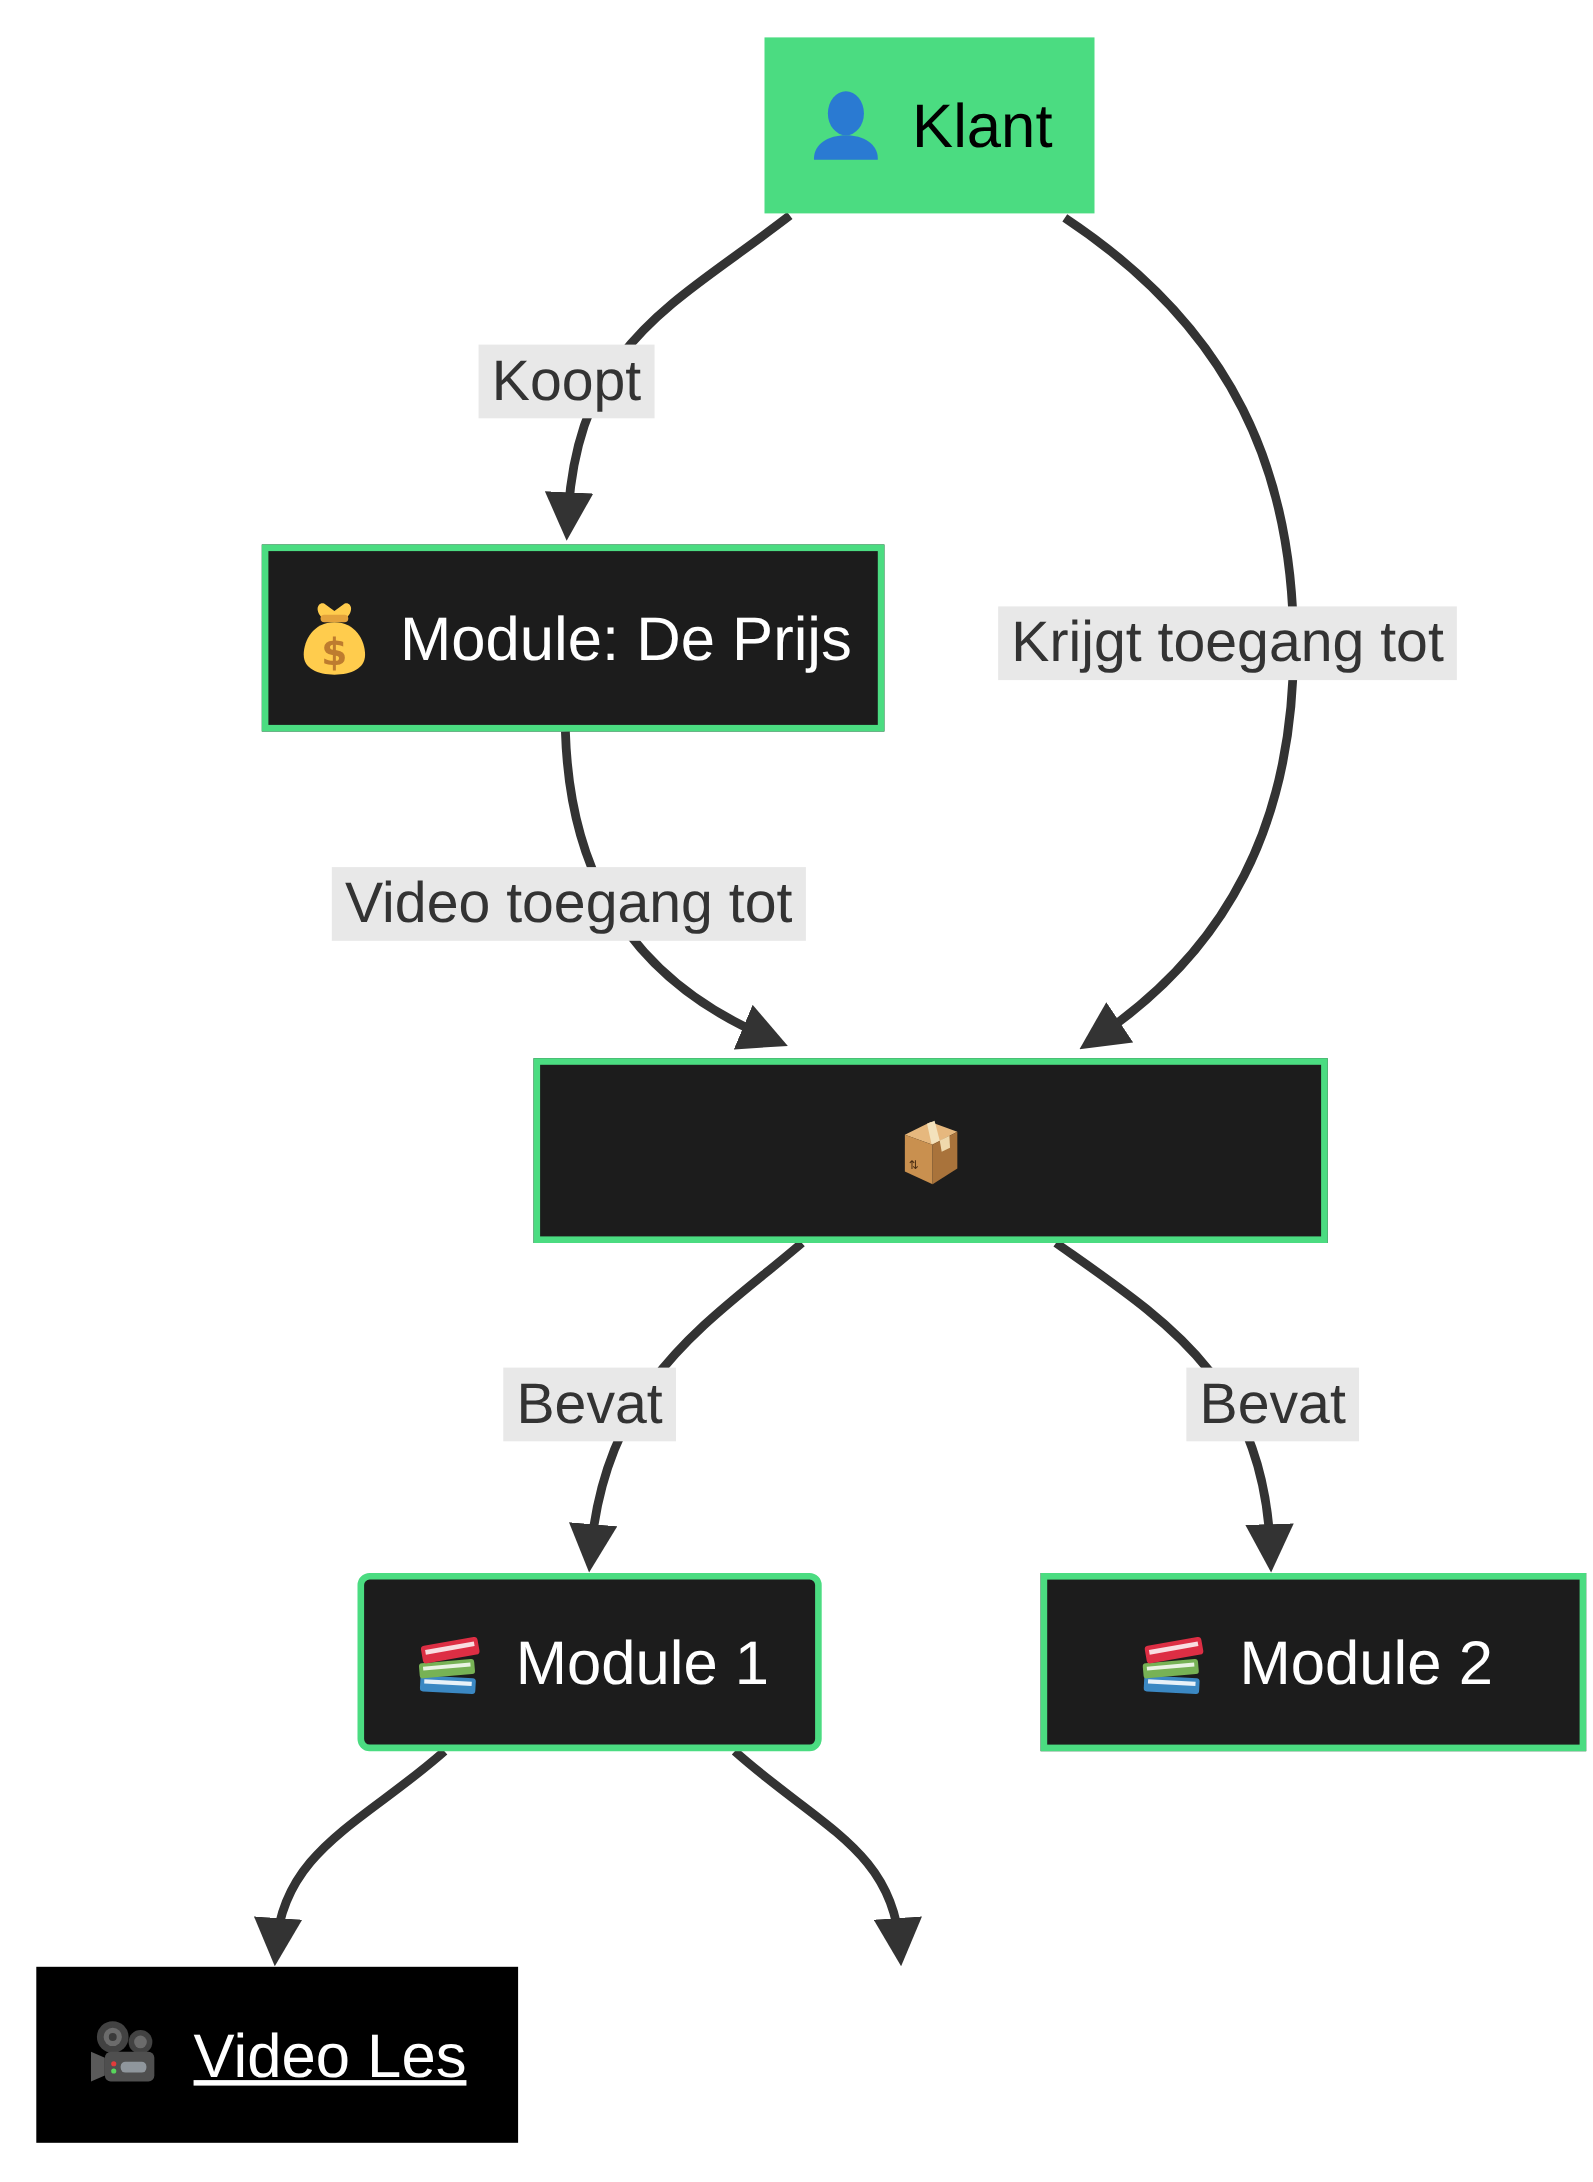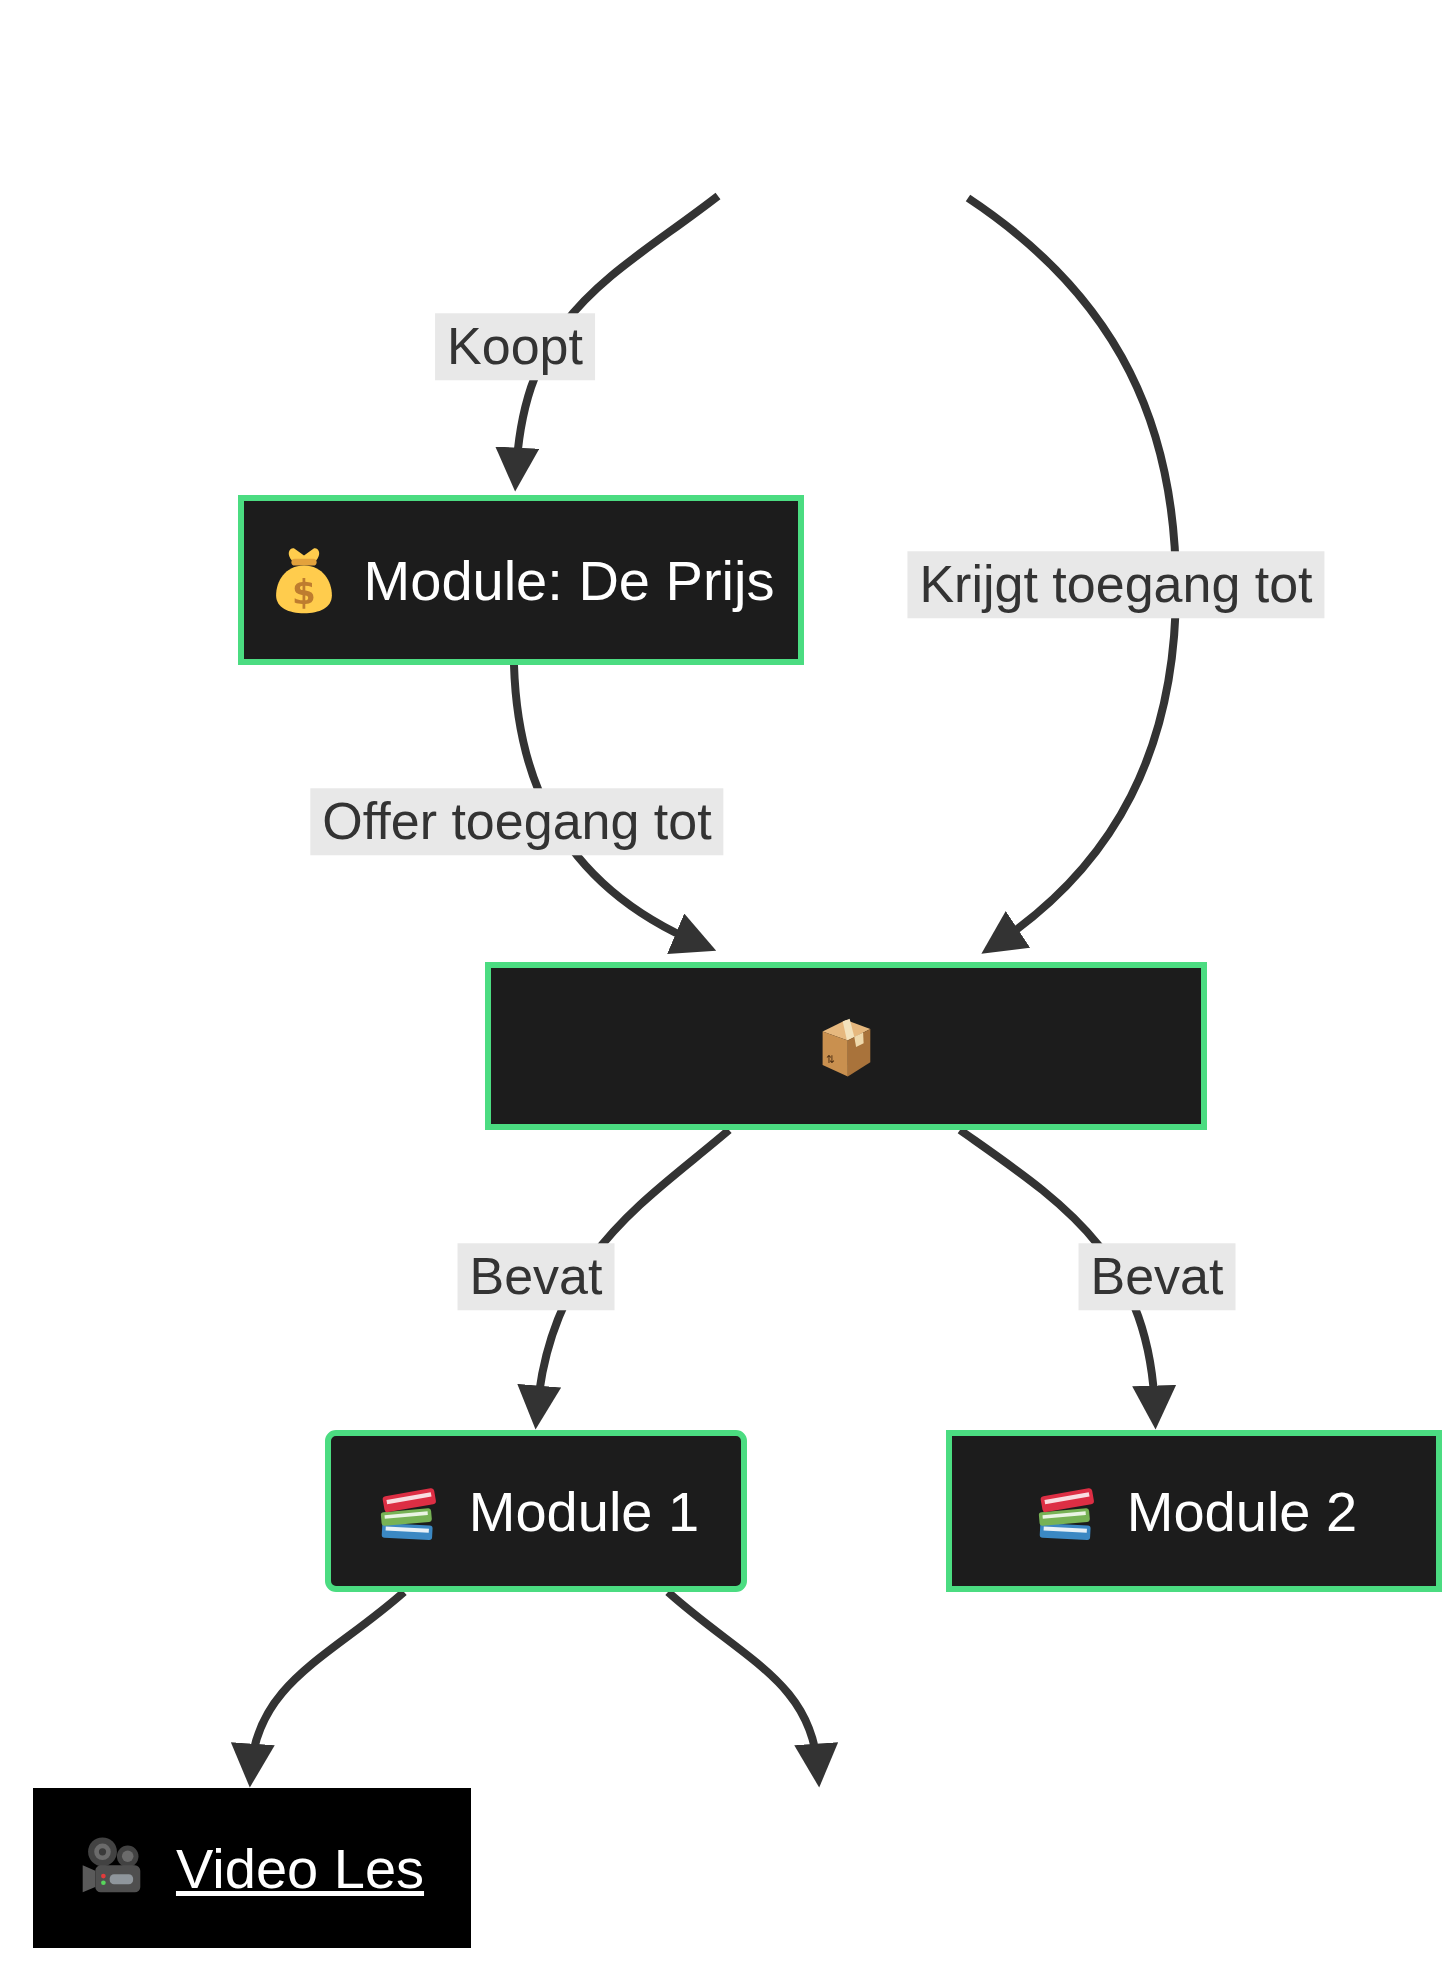--- a/index.html
+++ b/index.html
@@ -75,24 +75,33 @@
     <path class="edge-path" marker-end="url(#arrowhead)" d="M 968 198 C 1122 300, 1176 430, 1176 588 C 1176 748, 1116 864, 996 944"></path>
     <path class="edge-path" marker-end="url(#arrowhead)" d="M 514 665 C 517 762, 548 880, 700 944"></path>
     <path class="edge-path" marker-end="url(#arrowhead)" d="M 729 1130 C 645 1202, 550 1256, 537 1412"></path>
     <path class="edge-path" marker-end="url(#arrowhead)" d="M 960 1130 C 1062 1202, 1150 1256, 1155 1412"></path>
     <path class="edge-path" marker-end="url(#arrowhead)" d="M 404 1592 C 332 1656, 257 1682, 251 1770"></path>
     <path class="edge-path" marker-end="url(#arrowhead)" d="M 668 1592 C 744 1660, 812 1682, 818 1770"></path>
   </svg>
 
   <div class="edge-label" id="label-koopt">Koopt</div>
   <div class="edge-label" id="label-krijgt">Krijgt toegang tot</div>
-  <div class="edge-label" id="label-geeft">Offer toegang tot</div>
+  <div class="edge-label" id="label-geeft">Video toegang tot</div>
   <div class="edge-label" id="label-bevat1">Bevat</div>
   <div class="edge-label" id="label-bevat2">Bevat</div>
 
+  <div class="node node-green" id="node-klant">
+    <span class="icon">
+      <svg viewBox="0 0 36 36">
+        <ellipse cx="18" cy="12.5" rx="8.2" ry="10" fill="#2a7ad2"></ellipse>
+        <path d="M3.5 33c0-6.5 6.5-10.5 14.5-10.5S32.5 26.5 32.5 33v.6h-29z" fill="#2a7ad2"></path>
+      </svg>
+    </span>
+    <span>Klant</span>
+  </div>
 
   <div class="node node-dark" id="node-offer">
     <span class="icon">
       <svg viewBox="0 0 40 40">
         <path d="M13.5 9.5 C9.5 5 12.5 1.5 14.8 2.6 L20 6.4 L25.2 2.6 C27.5 1.5 30.5 5 26.5 9.5 Z" fill="#FFCC4D"></path>
         <rect x="13" y="8.2" width="14" height="3.8" rx="1.9" fill="#E3A23C"></rect>
         <path d="M20 12 C9.5 12 4.5 21 4.5 28.5 C4.5 35.5 11.5 38.5 20 38.5 C28.5 38.5 35.5 35.5 35.5 28.5 C35.5 21 30.5 12 20 12 Z" fill="#FFCC4D"></path>
         <text x="20" y="33.5" text-anchor="middle" font-size="19" font-weight="bold" fill="#BE7C2F" font-family="'DejaVu Sans',sans-serif">$</text>
       </svg>
     </span>

